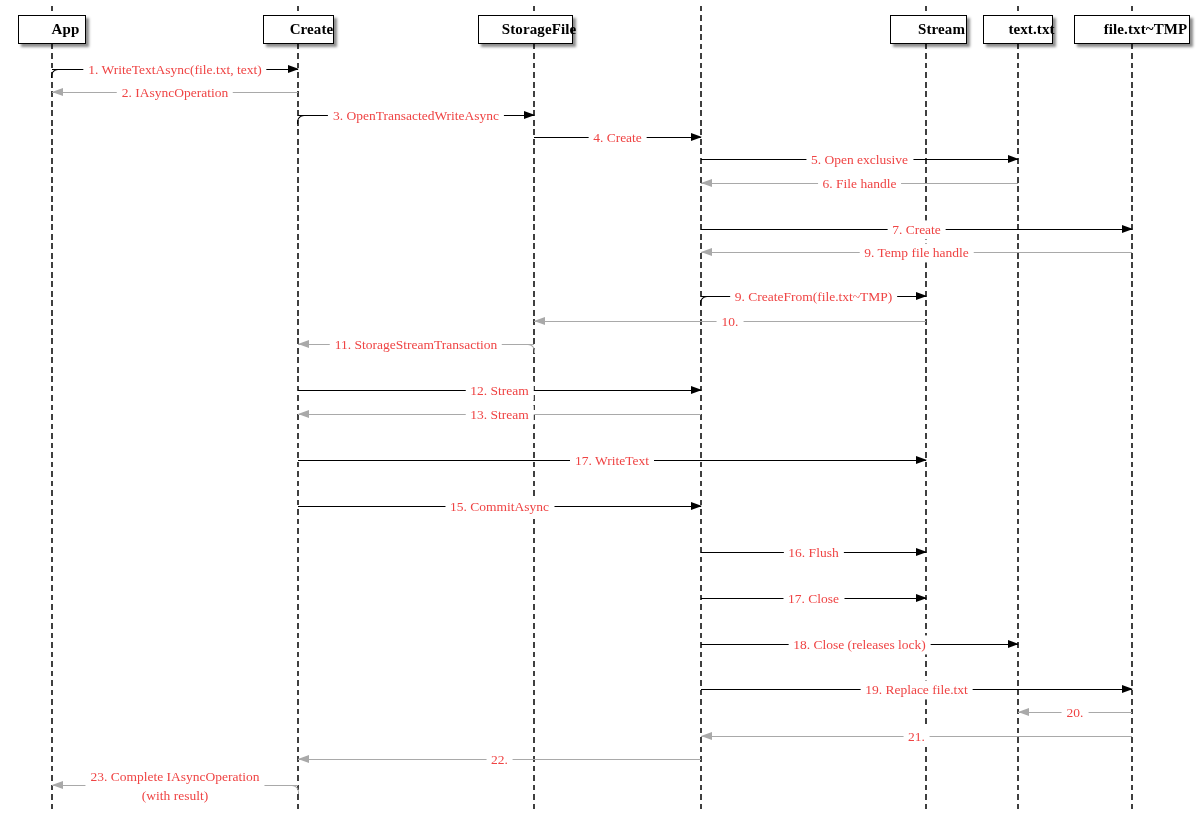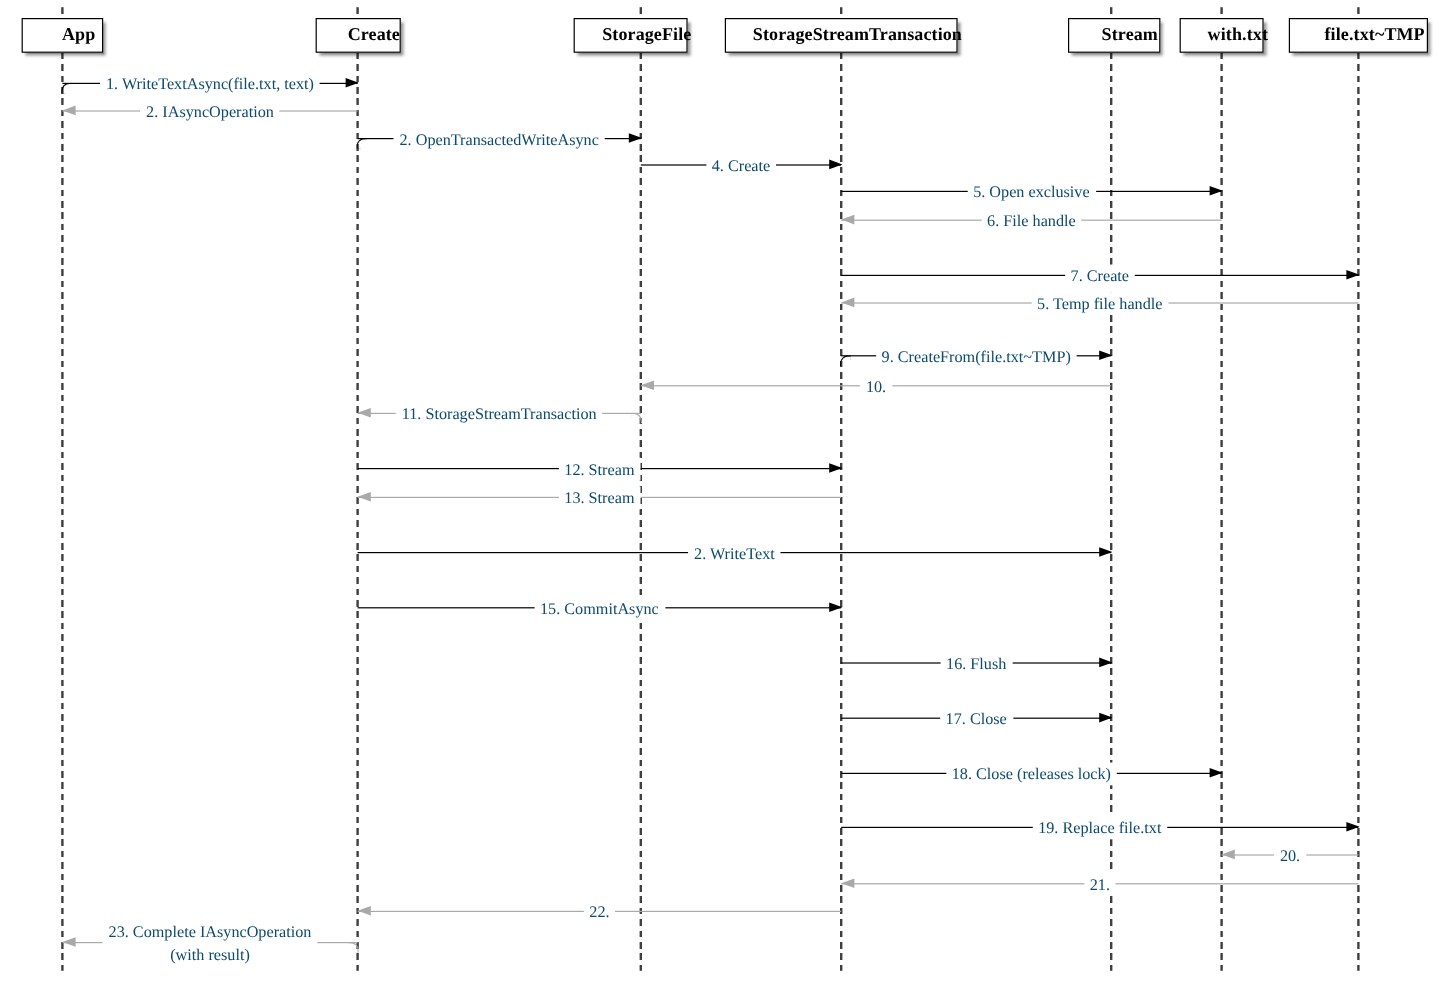--- a/index.html
+++ b/index.html
@@ -59,50 +59,47 @@
   .hook-end   { right: -0.8px; border-right: 1.6px solid #000; border-top: 1.6px solid #000; border-top-right-radius: 7px; }
   .m-label {
     position: absolute; left: 50%; top: 0;
     transform: translate(-50%, -50%);
     background: #ffffff;
     padding: 0 5px;
     font-size: 13.5px;
     line-height: 1.42;
     white-space: nowrap;
     text-align: center;
-    color: #0c4a6e;
+    color: #ef4444;
   }
 </style>
 </head>
 <body>
 
 <div id="diagram">
     <div class="lifeline" style="left: 51.25px; top: 6px; height: 803px;"></div>
     <div class="pbox" style="left: 18px; width: 68px;">
       <span class="pbox-label">App</span>
     </div>
     <div class="lifeline" style="left: 297.25px; top: 6px; height: 803px;"></div>
     <div class="pbox" style="left: 262.5px; width: 71px;">
       <span class="pbox-label">Create</span>
     </div>
     <div class="lifeline" style="left: 533.25px; top: 6px; height: 803px;"></div>
     <div class="pbox" style="left: 478px; width: 95px;">
       <span class="pbox-label">StorageFile</span>
     </div>
     <div class="lifeline" style="left: 700.25px; top: 6px; height: 803px;"></div>
-    <div class="pbox" style="left: 604px; width: 194px;">
-      <span class="pbox-label">StorageStreamTransaction</span>
-    </div>
     <div class="lifeline" style="left: 925.25px; top: 6px; height: 803px;"></div>
     <div class="pbox" style="left: 889.5px; width: 77px;">
       <span class="pbox-label">Stream</span>
     </div>
     <div class="lifeline" style="left: 1017.25px; top: 6px; height: 803px;"></div>
     <div class="pbox" style="left: 983px; width: 70px;">
-      <span class="pbox-label">with.txt</span>
+      <span class="pbox-label">text.txt</span>
     </div>
     <div class="lifeline" style="left: 1131.25px; top: 6px; height: 803px;"></div>
     <div class="pbox" style="left: 1074px; width: 116px;">
       <span class="pbox-label">file.txt~TMP</span>
     </div>
     <div class="msg" style="left: 52px; top: 70px; width: 246px;">
       <div class="m-line" style="border-top-color: rgb(0, 0, 0);"></div>
       <div class="arr arr-right" style="border-left-color: rgb(0, 0, 0);"></div>
       <div class="hook hook-start" style="border-color: rgb(0, 0, 0);"></div>
       <div class="m-label">
@@ -114,21 +111,21 @@
       <div class="arr arr-left" style="border-right-color: rgb(169, 169, 169);"></div>
       <div class="m-label">
         <div>2. IAsyncOperation</div>
       </div>
     </div>
     <div class="msg" style="left: 298px; top: 116px; width: 236px;">
       <div class="m-line" style="border-top-color: rgb(0, 0, 0);"></div>
       <div class="arr arr-right" style="border-left-color: rgb(0, 0, 0);"></div>
       <div class="hook hook-start" style="border-color: rgb(0, 0, 0);"></div>
       <div class="m-label">
-        <div>2. OpenTransactedWriteAsync</div>
+        <div>3. OpenTransactedWriteAsync</div>
       </div>
     </div>
     <div class="msg" style="left: 534px; top: 138px; width: 167px;">
       <div class="m-line" style="border-top-color: rgb(0, 0, 0);"></div>
       <div class="arr arr-right" style="border-left-color: rgb(0, 0, 0);"></div>
       <div class="m-label">
         <div>4. Create</div>
       </div>
     </div>
     <div class="msg" style="left: 701px; top: 160px; width: 317px;">
@@ -149,21 +146,21 @@
       <div class="m-line" style="border-top-color: rgb(0, 0, 0);"></div>
       <div class="arr arr-right" style="border-left-color: rgb(0, 0, 0);"></div>
       <div class="m-label">
         <div>7. Create</div>
       </div>
     </div>
     <div class="msg" style="left: 701px; top: 253px; width: 431px;">
       <div class="m-line" style="border-top-color: rgb(169, 169, 169);"></div>
       <div class="arr arr-left" style="border-right-color: rgb(169, 169, 169);"></div>
       <div class="m-label">
-        <div>5. Temp file handle</div>
+        <div>9. Temp file handle</div>
       </div>
     </div>
     <div class="msg" style="left: 701px; top: 297px; width: 225px;">
       <div class="m-line" style="border-top-color: rgb(0, 0, 0);"></div>
       <div class="arr arr-right" style="border-left-color: rgb(0, 0, 0);"></div>
       <div class="hook hook-start" style="border-color: rgb(0, 0, 0);"></div>
       <div class="m-label">
         <div>9. CreateFrom(file.txt~TMP)</div>
       </div>
     </div>
@@ -193,21 +190,21 @@
       <div class="m-line" style="border-top-color: rgb(169, 169, 169);"></div>
       <div class="arr arr-left" style="border-right-color: rgb(169, 169, 169);"></div>
       <div class="m-label">
         <div>13. Stream</div>
       </div>
     </div>
     <div class="msg" style="left: 298px; top: 461px; width: 628px;">
       <div class="m-line" style="border-top-color: rgb(0, 0, 0);"></div>
       <div class="arr arr-right" style="border-left-color: rgb(0, 0, 0);"></div>
       <div class="m-label">
-        <div>2. WriteText</div>
+        <div>17. WriteText</div>
       </div>
     </div>
     <div class="msg" style="left: 298px; top: 507px; width: 403px;">
       <div class="m-line" style="border-top-color: rgb(0, 0, 0);"></div>
       <div class="arr arr-right" style="border-left-color: rgb(0, 0, 0);"></div>
       <div class="m-label">
         <div>15. CommitAsync</div>
       </div>
     </div>
     <div class="msg" style="left: 701px; top: 553px; width: 225px;">

